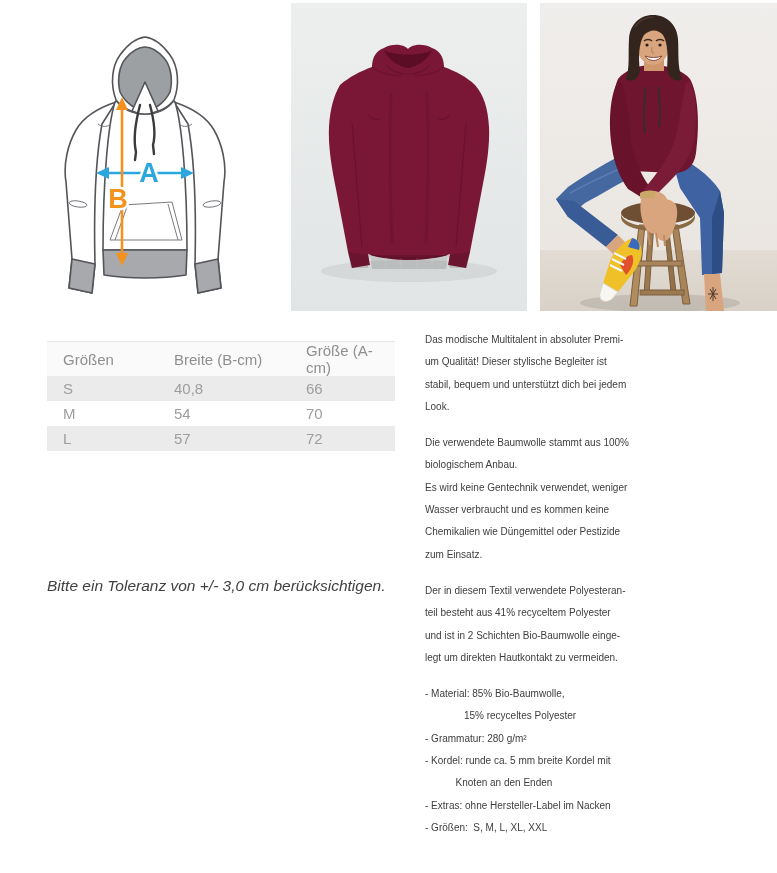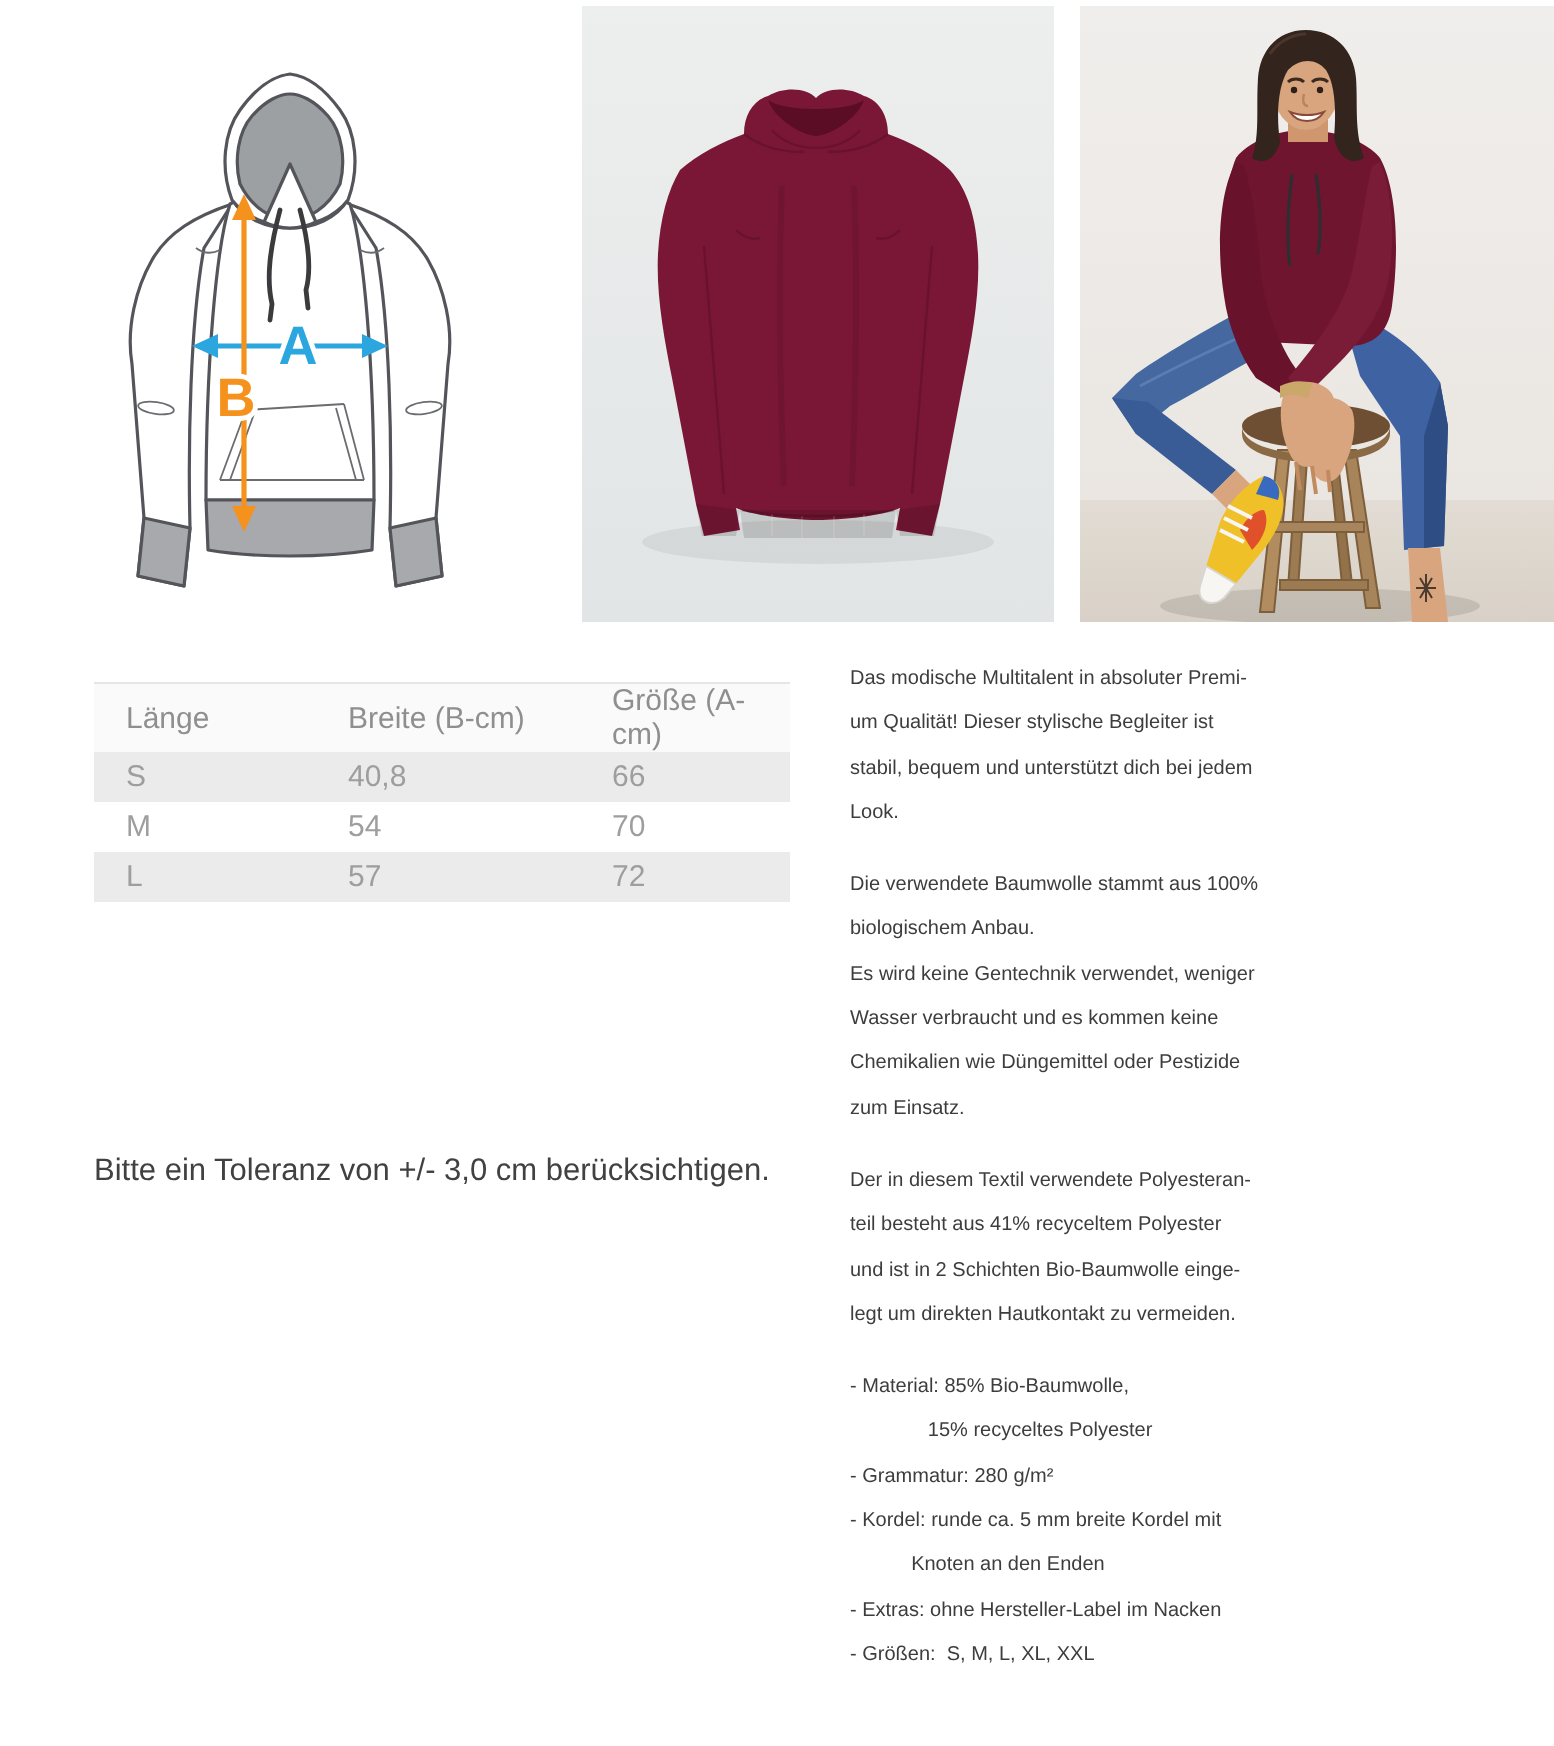--- a/index.html
+++ b/index.html
@@ -18,21 +18,21 @@
   table{border-collapse:collapse;width:348px;table-layout:fixed;}
   th,td{font-weight:400;text-align:left;font-size:15px;padding:0 0 0 16px;}
   thead tr{height:29px;background:#fafafa;}
   thead th{color:#8f8f8f;border-top:1px solid #e6e6e6;}
   tbody tr{height:25px;}
   tbody tr:nth-child(odd){background:#ebebeb;}
   tbody tr:nth-child(even){background:#ffffff;}
   tbody td{color:#9e9e9e;}
   col.c1{width:111px;} col.c2{width:132px;} col.c3{width:105px;}
   
-  #tolerance-note{left:47px;top:577px;width:370px;font-size:15.5px;color:#414141;}
+  #tolerance-note{left:47px;top:577px;width:370px;font-size:15.5px;color:#414141;font-style:italic;}
   #description{left:425px;top:329px;width:348px;font-size:10px;line-height:22.3px;color:#3d3d3d;}
   .para{white-space:pre-wrap;margin:0 0 14px 0;}
   .para:last-child{margin-bottom:4px;}
   .halo{paint-order:stroke;stroke:#ffffff;stroke-width:5px;font-weight:bold;font-size:27px;
         font-family:"Liberation Sans","DejaVu Sans",sans-serif;}
 </style>
 </head>
 <body>
 
 <div id="page">
@@ -224,21 +224,21 @@
 
   <div id="size-table-wrap" class="abs">
     <table>
       <colgroup>
           <col class="c1">
           <col class="c2">
           <col class="c3">
         </colgroup>
       <thead>
         <tr>
-          <th>Länge</th>
+          <th>Größen</th>
           <th>Breite (B-cm)</th>
           <th>Größe (A-cm)</th>
         </tr>
       </thead>
       <tbody>
         <tr>
           <td>S</td>
           <td>40,8</td>
           <td>66</td>
         </tr>

